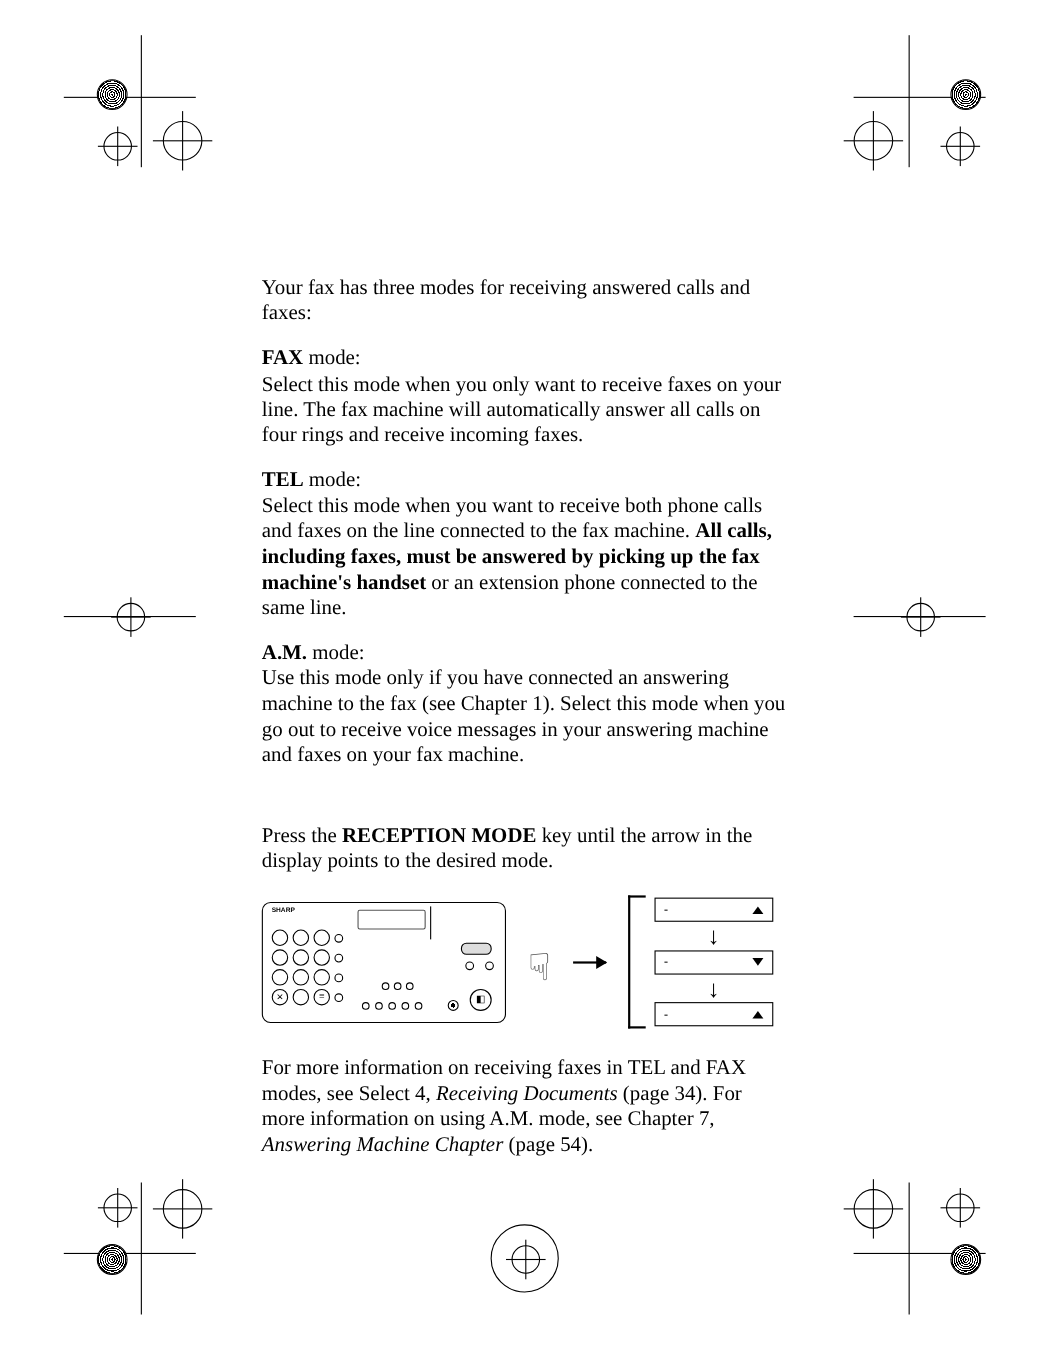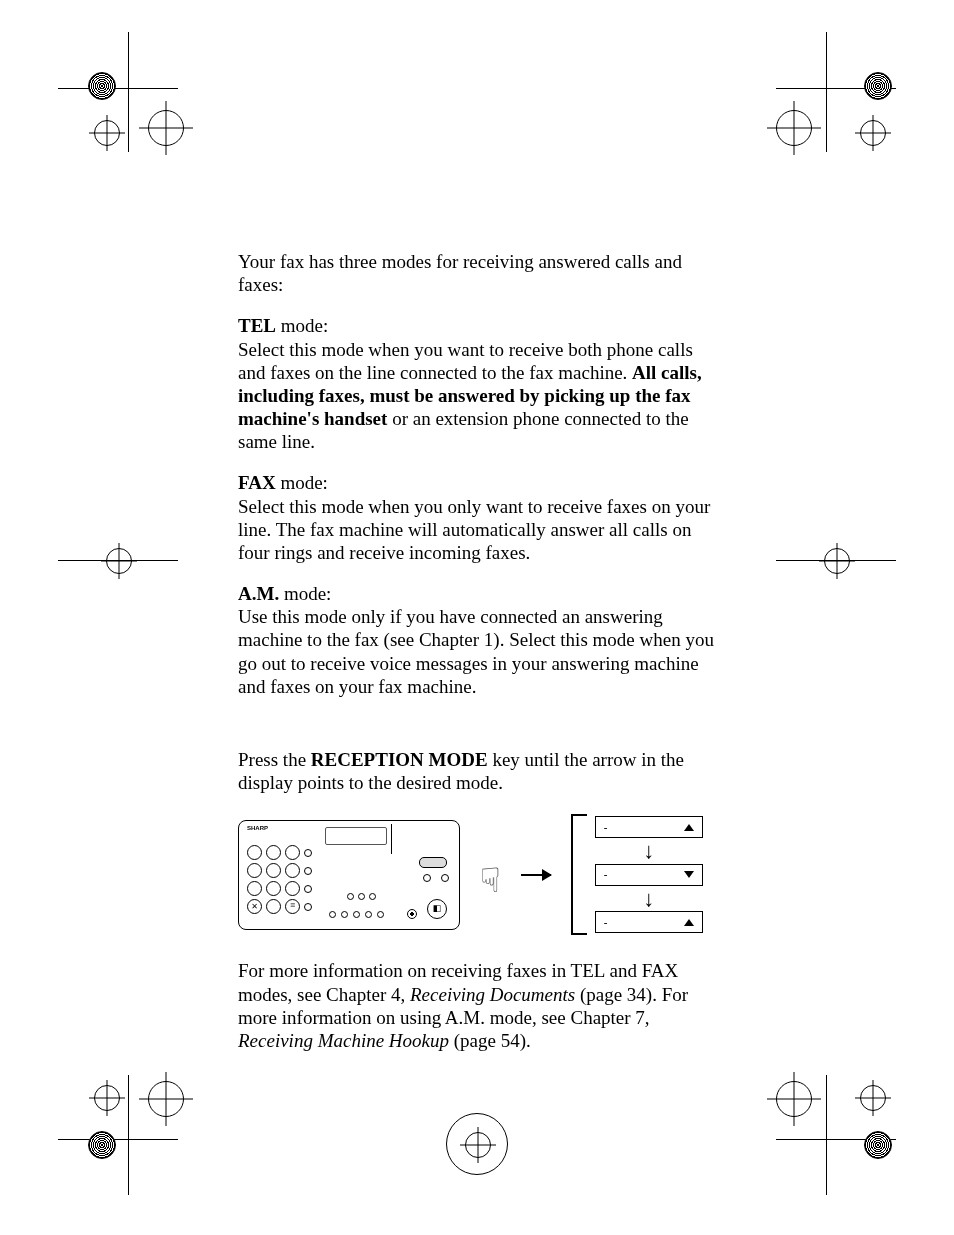--- a/index.html
+++ b/index.html
@@ -227,27 +227,27 @@
   .reg.bc { left: 50%; bottom: 60px; transform: translateX(-50%); width: 60px; height: 60px; }
 </style>
 </head>
 <body>
 
 <div class="page">
 
   <div class="para">Your fax has three modes for receiving answered calls and faxes:</div>
 
   <div class="para">
+    <span class="bold">FAX</span><span> mode:</span><br>
+    <span>Select this mode when you only want to receive faxes on your line. The fax machine will automatically answer all calls on four rings and receive incoming faxes.</span>
+  </div>
+
+  <div class="para">
     <span class="bold">TEL</span><span> mode:</span><br>
     <span>Select this mode when you want to receive both phone calls and faxes on the line connected to the fax machine. </span><span class="bold">All calls, including faxes, must be answered by picking up the fax machine's handset</span><span> or an extension phone connected to the same line.</span>
-  </div>
-
-  <div class="para">
-    <span class="bold">FAX</span><span> mode:</span><br>
-    <span>Select this mode when you only want to receive faxes on your line. The fax machine will automatically answer all calls on four rings and receive incoming faxes.</span>
   </div>
 
   <div class="para">
     <span class="bold">A.M.</span><span> mode:</span><br>
     <span>Use this mode only if you have connected an answering machine to the fax (see Chapter 1). Select this mode when you go out to receive voice messages in your answering machine and faxes on your fax machine.</span>
   </div>
 
   <div class="para press-para">
     <span>Press the </span><span class="bold">RECEPTION MODE</span><span> key until the arrow in the display points to the desired mode.</span>
   </div>
@@ -326,21 +326,21 @@
         <div class="v-arrow">↓</div>
         <div class="state-box">
           <span class="dash">-</span>
           <span class="tri-up"></span>
         </div>
       </div>
     </div>
   </div>
 
   <div class="para">
-    <span>For more information on receiving faxes in TEL and FAX modes, see Chapter 4, </span><span class="italic">Receiving Documents</span><span> (page 34). For more information on using A.M. mode, see Chapter 7, </span><span class="italic">Receiving Machine Hookup</span><span> (page 54).</span>
+    <span>For more information on receiving faxes in TEL and FAX modes, see Select 4, </span><span class="italic">Receiving Documents</span><span> (page 34). For more information on using A.M. mode, see Chapter 7, </span><span class="italic">Answering Machine Chapter</span><span> (page 54).</span>
   </div>
 
 </div>
 
 <div class="reg tl">
   <div class="vline" style="left:70px;top:0;height:120px;"></div>
   <div class="hline" style="top:56px;left:0;width:120px;"></div>
   <div class="ball" style="left:30px;top:40px;"></div>
   <div class="big-target" style="left:90px;top:78px;"></div>
   <div class="target" style="left:36px;top:88px;"></div>

